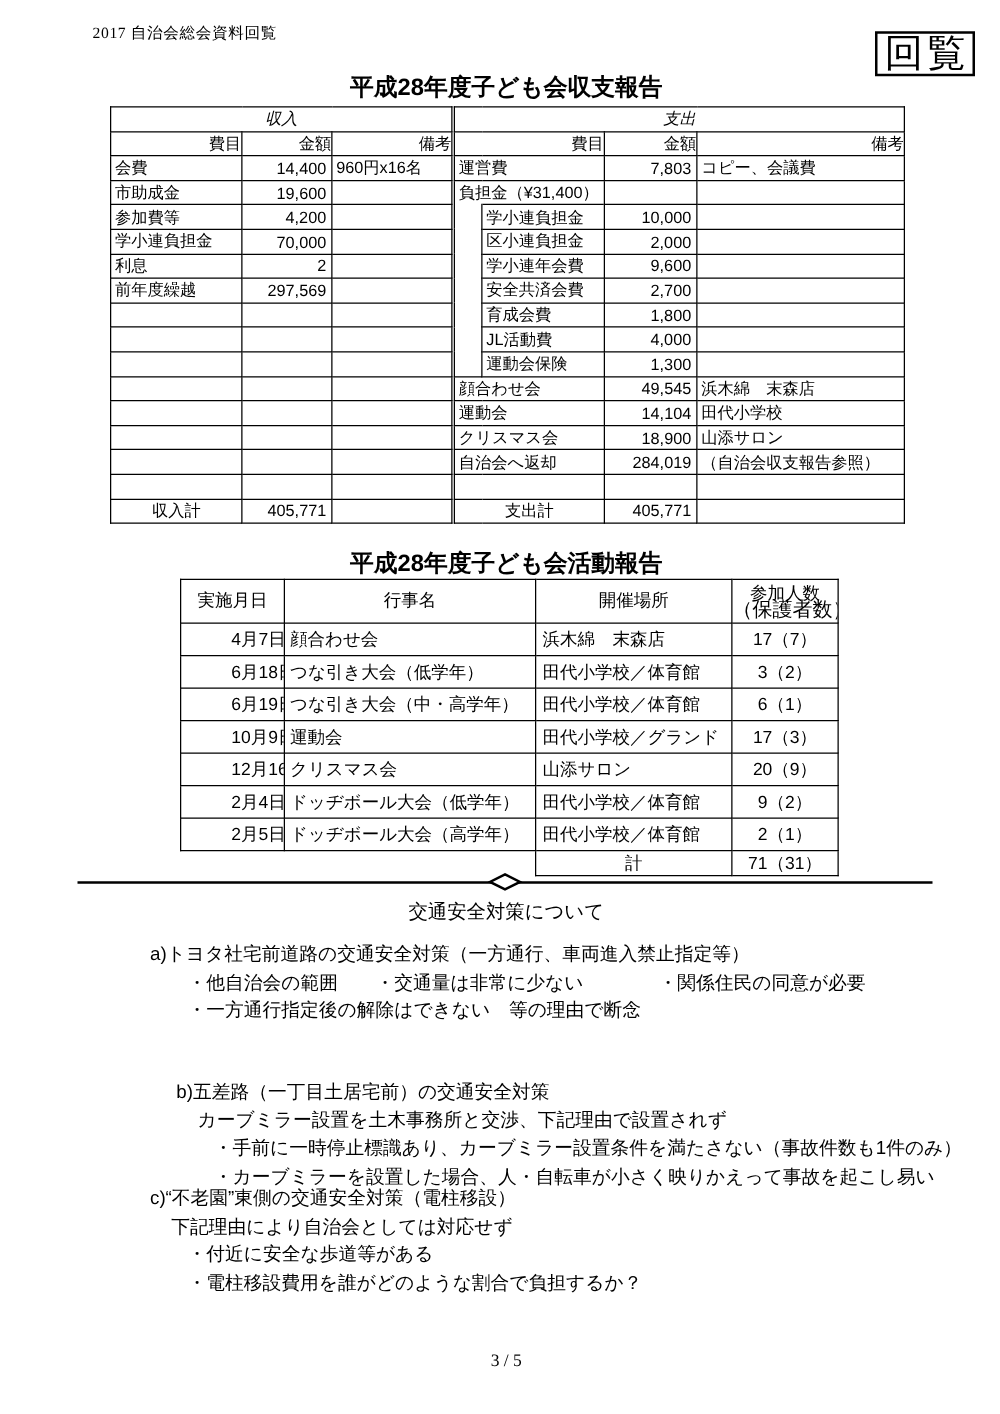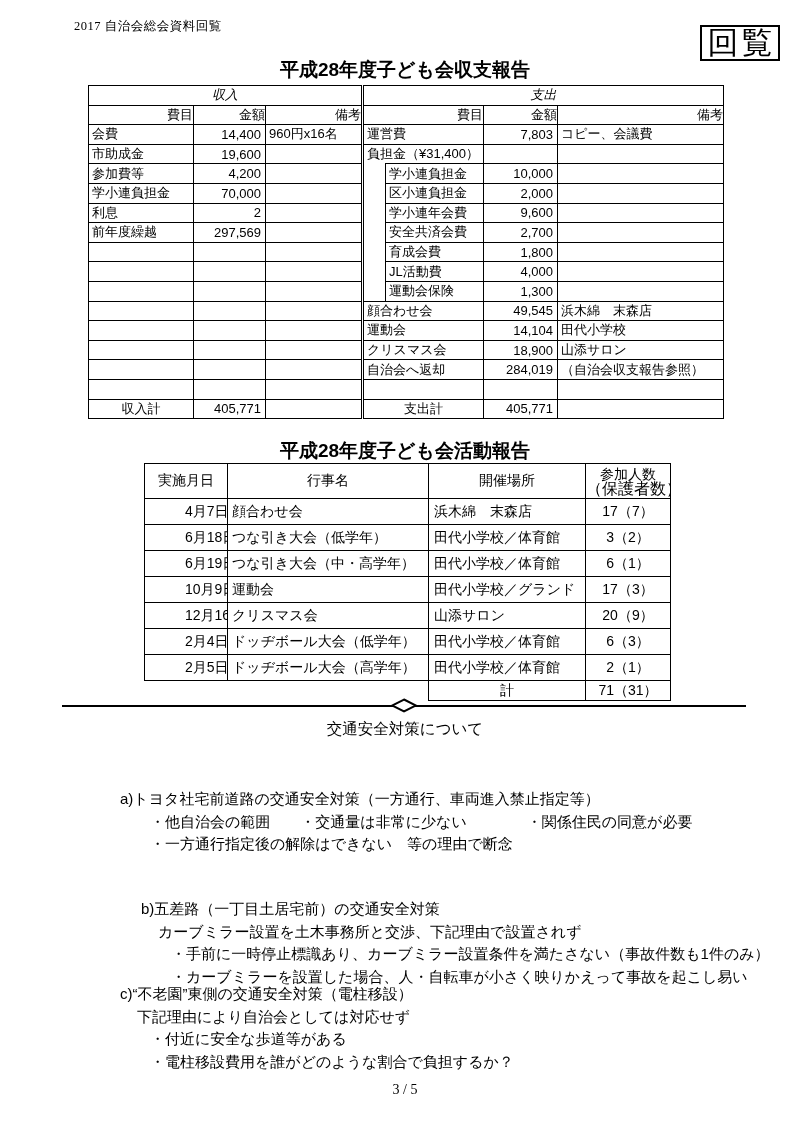--- a/index.html
+++ b/index.html
@@ -55,21 +55,21 @@
   .act td.nb { border:none; }
   .act .sub { font-size:16px; line-height:14px; }
   .act .h1l { line-height:16px; }
 
   
   .rule { left:62px; top:705px; width:684px; border-top:2px solid #000; height:0; }
   .diamond { left:390px; top:698px; }
 
   
   .safety-title { left:0; top:719px; width:810px; text-align:center; font-size:15.5px; }
-  .sec { left:0; width:800px; font-size:15px; line-height:22.5px;margin-top:35px; }
+  .sec { left:0; width:800px; font-size:15px; line-height:22.5px; }
   .sec .h  { margin-left:120px; }
   .sec .i1 { margin-left:137px; }
   .sec .i2 { margin-left:150px; }
   #sec-a { top:753px; }
   #sec-b { top:863px;padding-left:21px; }
   #sec-c { top:948px; }
 
   .footer-page {
     left:0; top:1082px; width:810px; text-align:center;
     font-family:"Liberation Serif", serif; font-size:14px;
@@ -320,21 +320,21 @@
   <tr class="r">
     <td class="date">12月16日</td>
     <td class="event">クリスマス会</td>
     <td class="place">山添サロン</td>
     <td class="cnt">20（9）</td>
   </tr>
   <tr class="r">
     <td class="date">2月4日</td>
     <td class="event">ドッヂボール大会（低学年）</td>
     <td class="place">田代小学校／体育館</td>
-    <td class="cnt">6（3）</td>
+    <td class="cnt">9（2）</td>
   </tr>
   <tr class="r">
     <td class="date">2月5日</td>
     <td class="event">ドッヂボール大会（高学年）</td>
     <td class="place">田代小学校／体育館</td>
     <td class="cnt">2（1）</td>
   </tr>
   <tr class="t">
     <td colspan="2" class="nb"></td>
     <td class="c">計</td>

